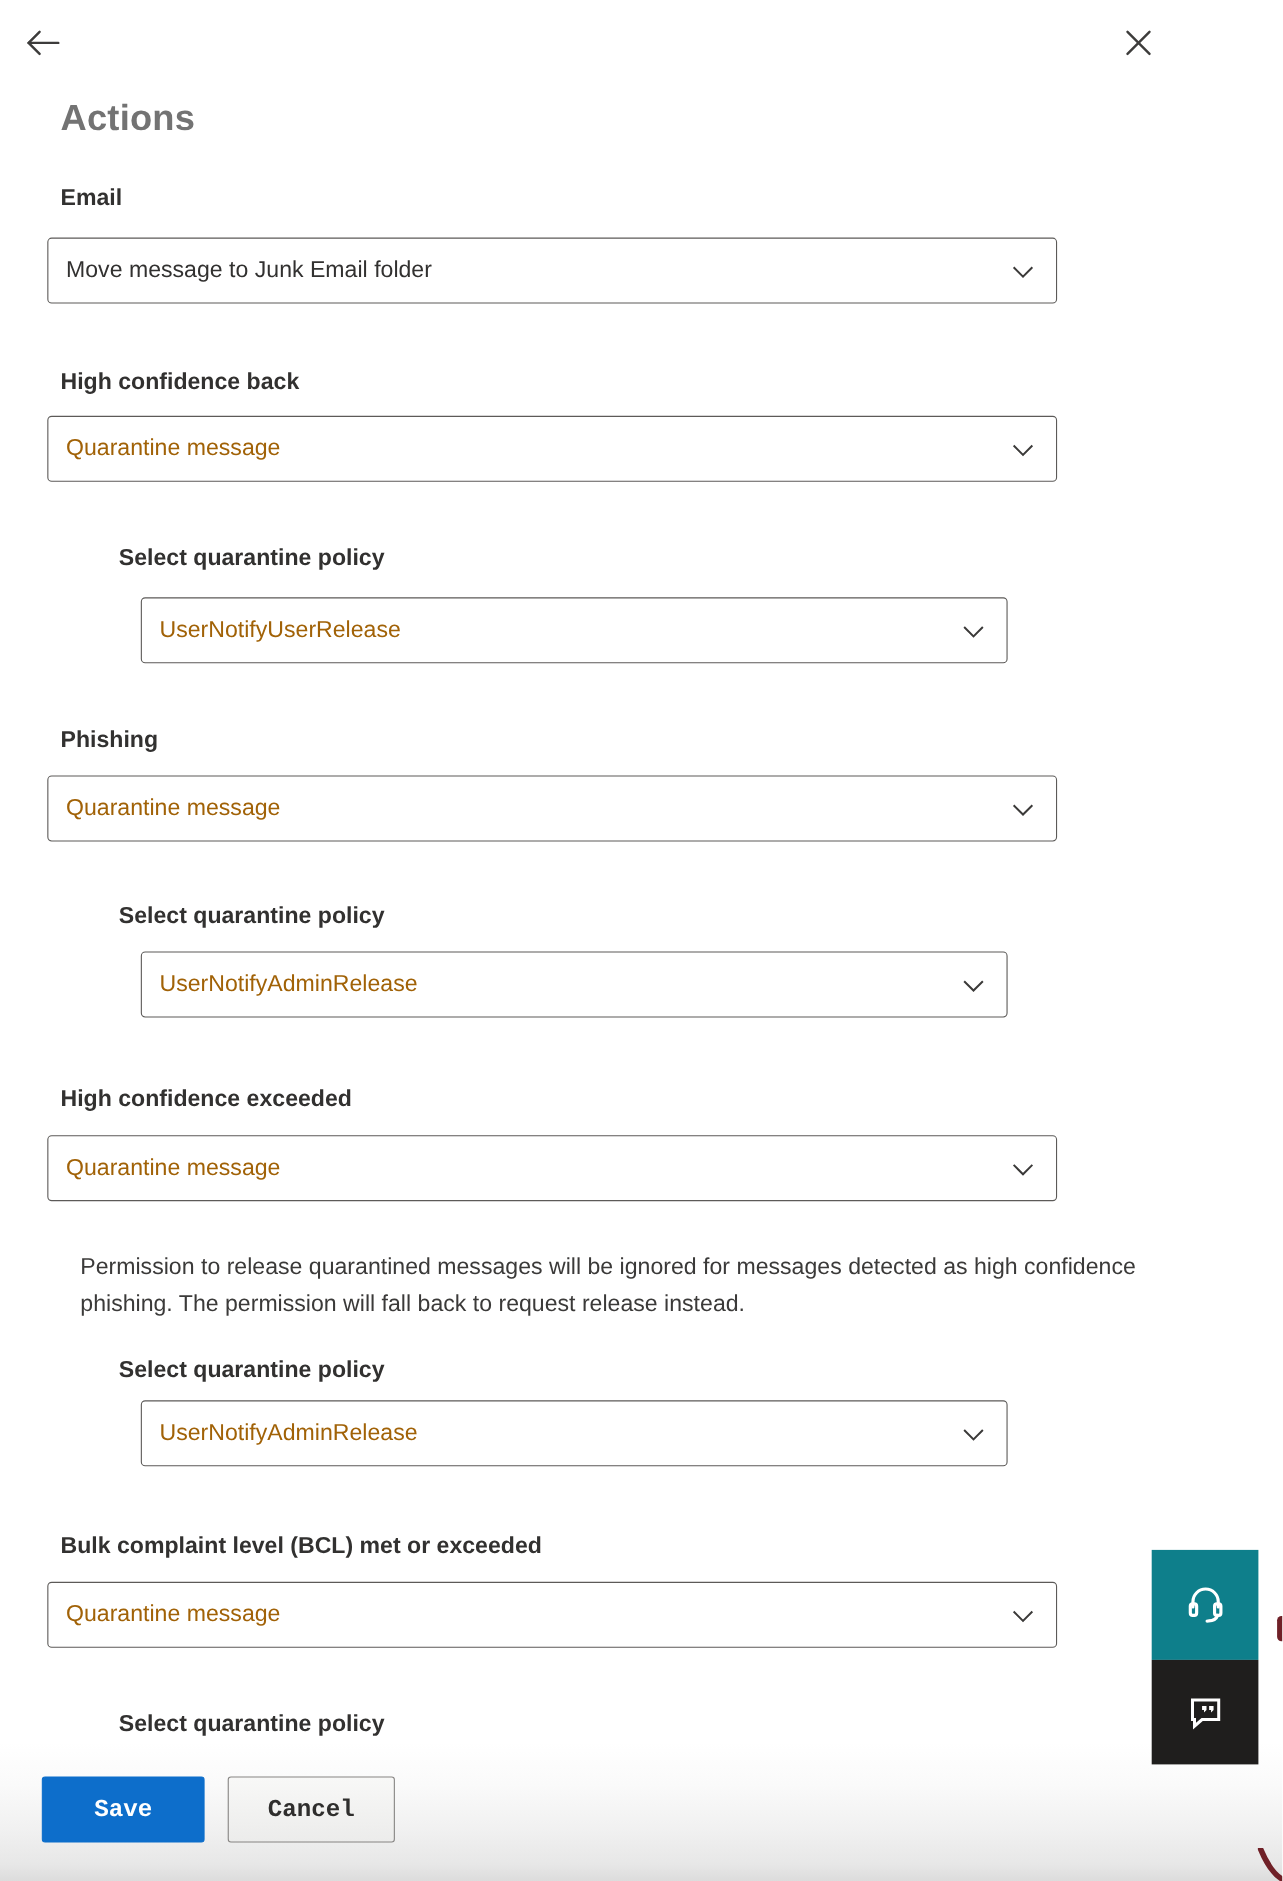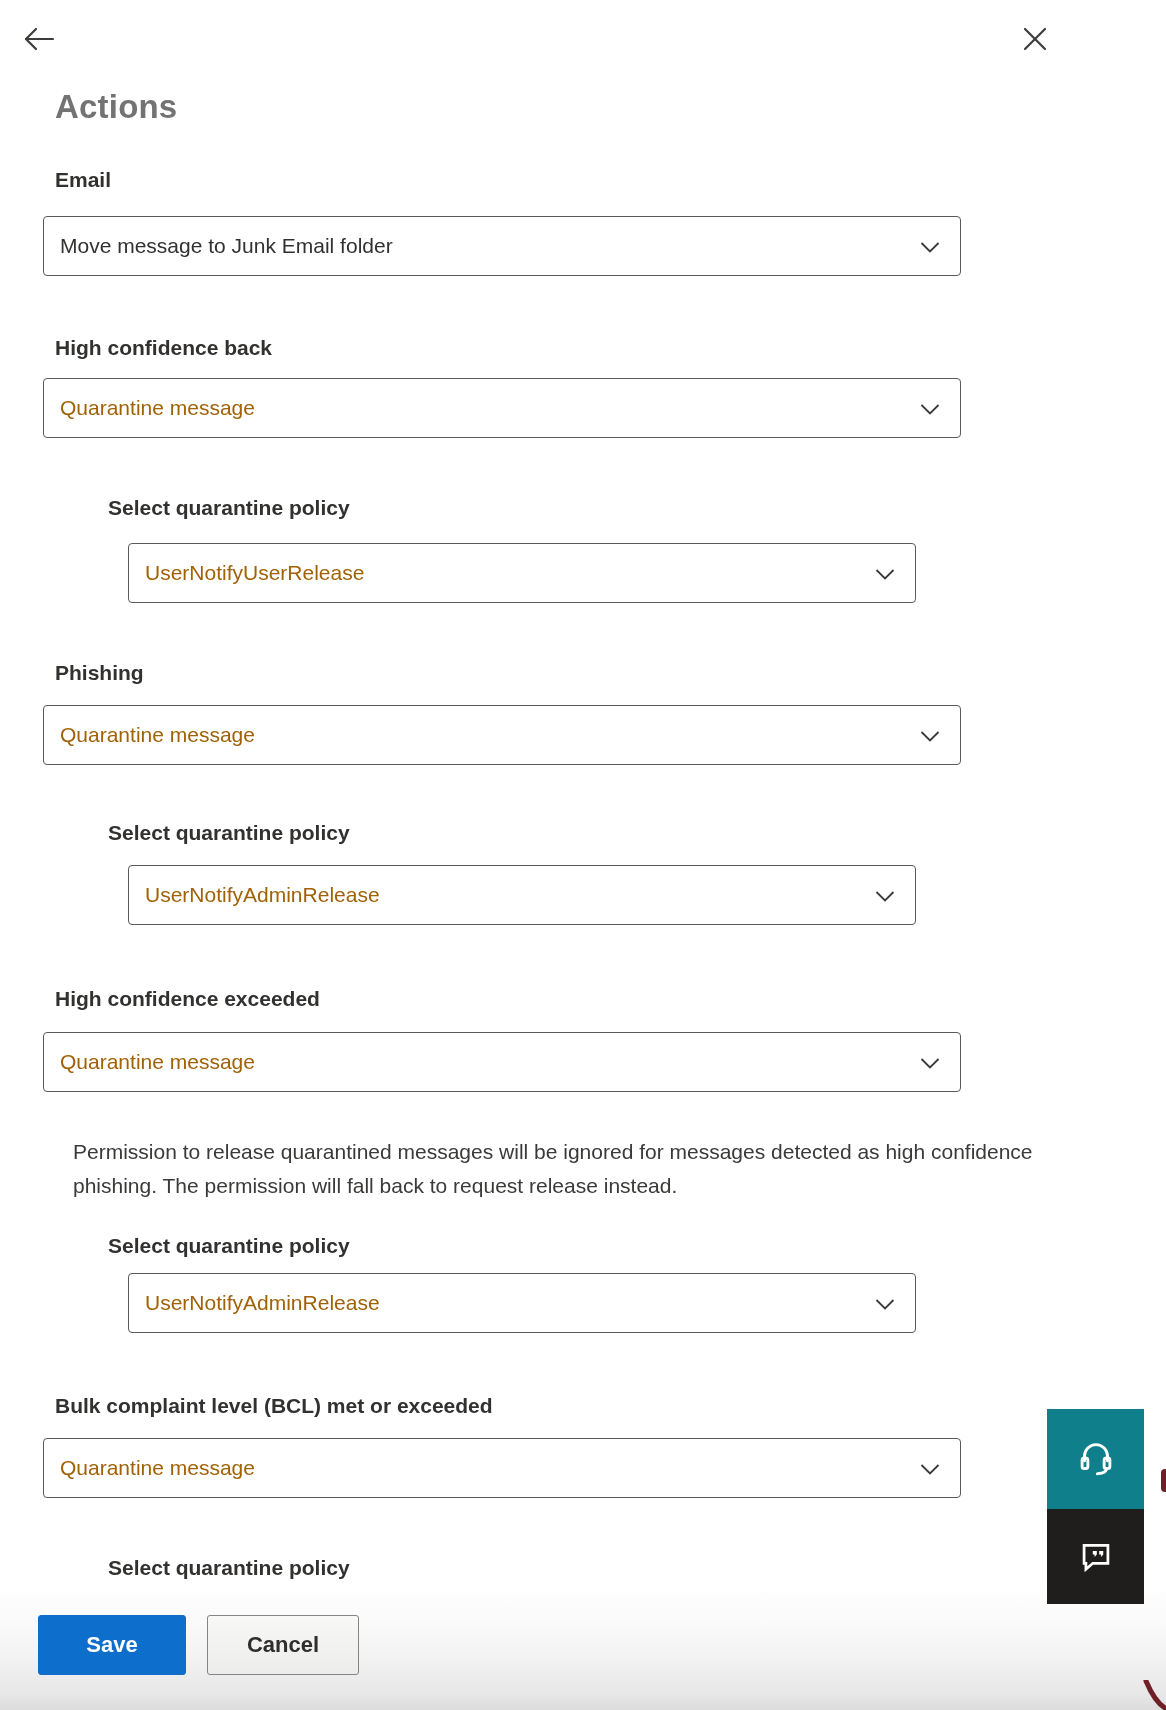--- a/index.html
+++ b/index.html
@@ -24,21 +24,21 @@
   .indent{left:108px;width:788px;margin-left:20px;}
   .note{position:absolute;left:55px;top:1135px;width:985px;font-size:21px;line-height:34px;color:#3b3a39;margin-left:18px;}
   .clipwrap{position:absolute;left:108px;top:1556px;height:28px;overflow:hidden;z-index:1;}
   .clipwrap .lbl2{font-size:21px;font-weight:600;color:#323130;white-space:nowrap;}
   .footer{
     position:absolute;left:0;top:1584px;width:1166px;height:126px;z-index:2;
     background:linear-gradient(180deg,#ffffff 0%,#fafafa 30%,#f1f1f1 62%,#e7e7e7 88%,#dcdcdc 100%);
   }
   .btn{
     position:absolute;top:31px;height:60px;box-sizing:border-box;border-radius:3px;
-    font-family:Liberation Sans, sans-serif;font-size:22px;font-weight:600;cursor:pointer;
+    font-family:Liberation Mono, monospace;font-size:22px;font-weight:600;cursor:pointer;
   }
   .save{left:38px;width:148px;background:var(--accent);border:1px solid var(--accent);color:#ffffff;}
   .cancel{left:207px;width:152px;background:linear-gradient(#f8f8f7,#ececeb);border:1.6px solid #868482;color:#2f2e2d;}
   .fab{position:absolute;left:1047px;width:97px;border:none;padding:0;cursor:pointer;z-index:3;
        display:flex;align-items:center;justify-content:center;}
   .fab.help{top:1409px;height:100px;background:var(--help);}
   .fab.feedback{top:1509px;height:95px;background:var(--feedback);}
   .red-sliver{position:absolute;left:1161px;top:1469px;width:5px;height:23px;background:#6f2027;border-radius:4px 0 0 4px;z-index:3;}
   .red-arc{position:absolute;left:1143px;top:1680px;z-index:3;}
 </style>

